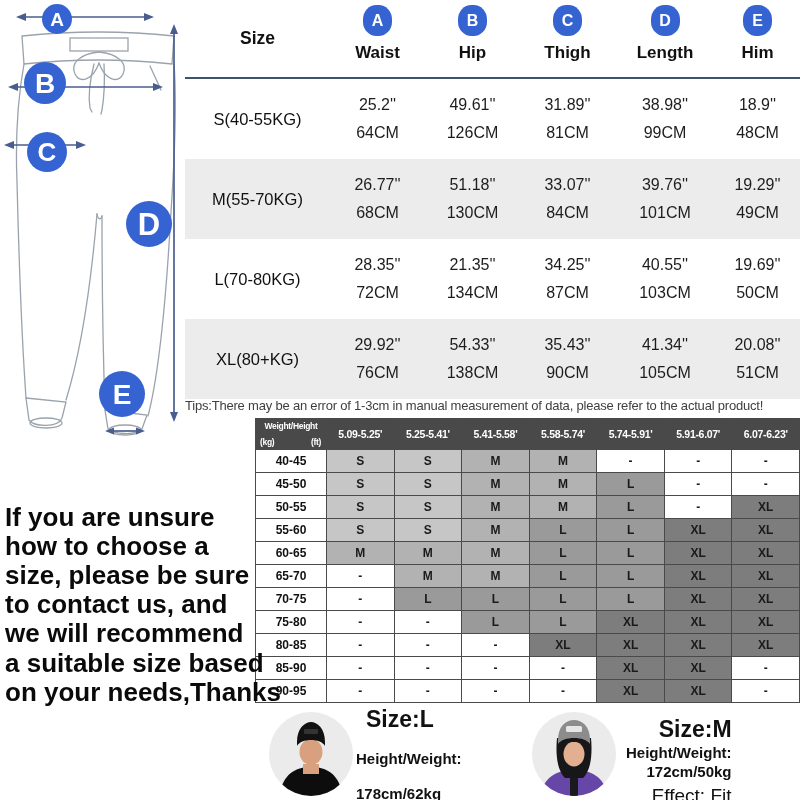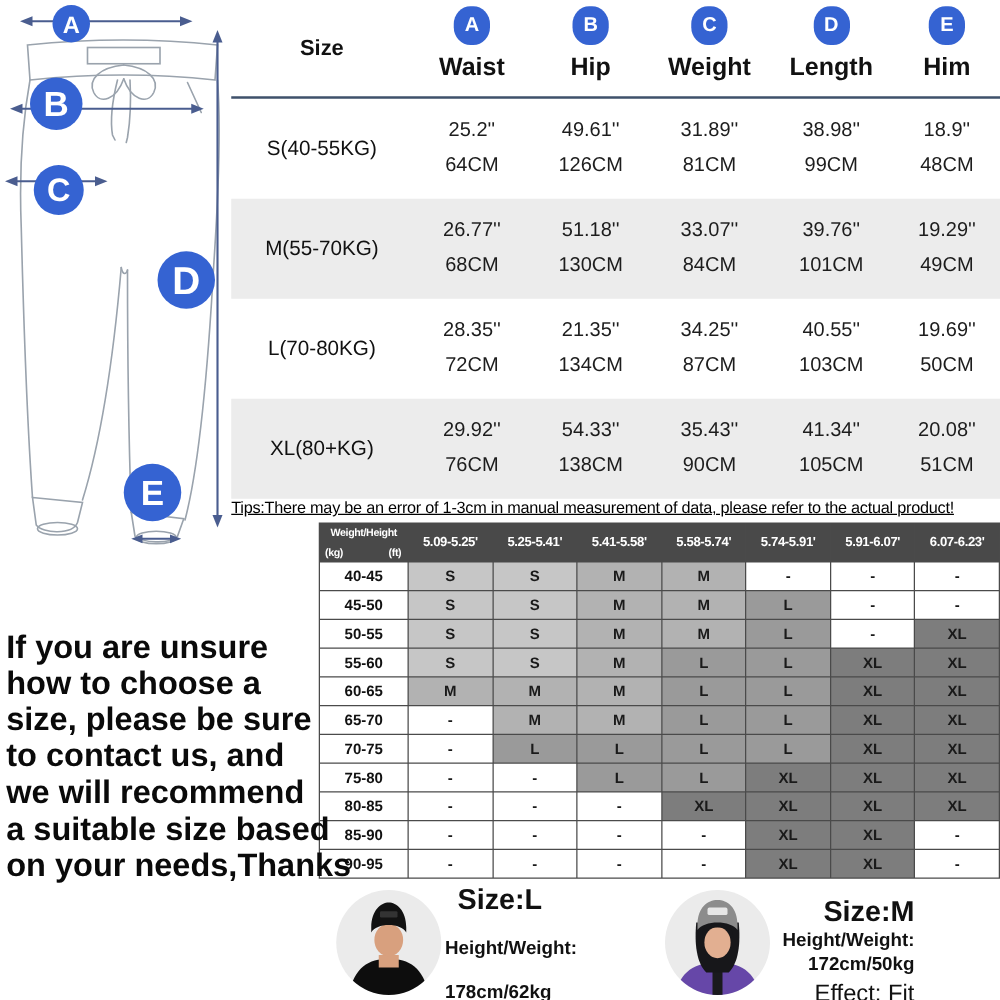--- a/index.html
+++ b/index.html
@@ -18,31 +18,31 @@
   .size-table{position:absolute;left:185px;top:0;width:615px;}
   .st-row{display:grid;grid-template-columns:145px 95px 95px 95px 100px 85px;}
   .st-header{height:77px;border-bottom:2px solid var(--rule);}
   .st-corner{display:flex;align-items:center;justify-content:center;
              font-size:17.5px;font-weight:700;}
   .st-colhead{display:flex;flex-direction:column;align-items:center;
               justify-content:flex-start;padding-top:5px;gap:7px;}
   .st-circle{width:29px;height:31px;border-radius:46%;background:var(--accent);
              color:#fff;font-weight:bold;font-size:16px;display:flex;
              align-items:center;justify-content:center;}
-  .st-collabel{font-weight:700;font-size:20px;}
+  .st-collabel{font-weight:700;font-size:17px;}
   .st-data{height:80px;}
   .st-data.stripe{background:var(--stripe);}
   .st-size{display:flex;align-items:center;justify-content:center;
            font-size:16.5px;color:#111;}
   .st-val{display:flex;flex-direction:column;justify-content:space-evenly;
           align-items:center;font-size:16px;color:#1d1d1d;padding:6px 0;}
 
   
   .tips{position:absolute;left:185px;top:398px;width:615px;font-size:13px;
-        letter-spacing:-0.2px;text-decoration:underline;color:#000000;
+        letter-spacing:-0.2px;color:#404040;
         white-space:nowrap;}
 
   
   .fit-table{position:absolute;left:255px;top:418px;width:545px;
              display:grid;grid-template-columns:70px repeat(7,1fr);
              grid-template-rows:30px repeat(11,22px);
              gap:1px;padding:1px;background:var(--fit-border);box-sizing:border-box;}
   .fh{background:var(--fit-hdr);color:#fff;font-size:10.5px;font-weight:700;
       letter-spacing:-0.3px;display:flex;align-items:center;justify-content:center;
       white-space:nowrap;}
@@ -143,21 +143,21 @@
         <div class="st-colhead">
           <div class="st-circle">A</div>
           <div class="st-collabel">Waist</div>
         </div>
         <div class="st-colhead">
           <div class="st-circle">B</div>
           <div class="st-collabel">Hip</div>
         </div>
         <div class="st-colhead">
           <div class="st-circle">C</div>
-          <div class="st-collabel">Weight</div>
+          <div class="st-collabel">Thigh</div>
         </div>
         <div class="st-colhead">
           <div class="st-circle">D</div>
           <div class="st-collabel">Length</div>
         </div>
         <div class="st-colhead">
           <div class="st-circle">E</div>
           <div class="st-collabel">Him</div>
         </div>
       </div>

